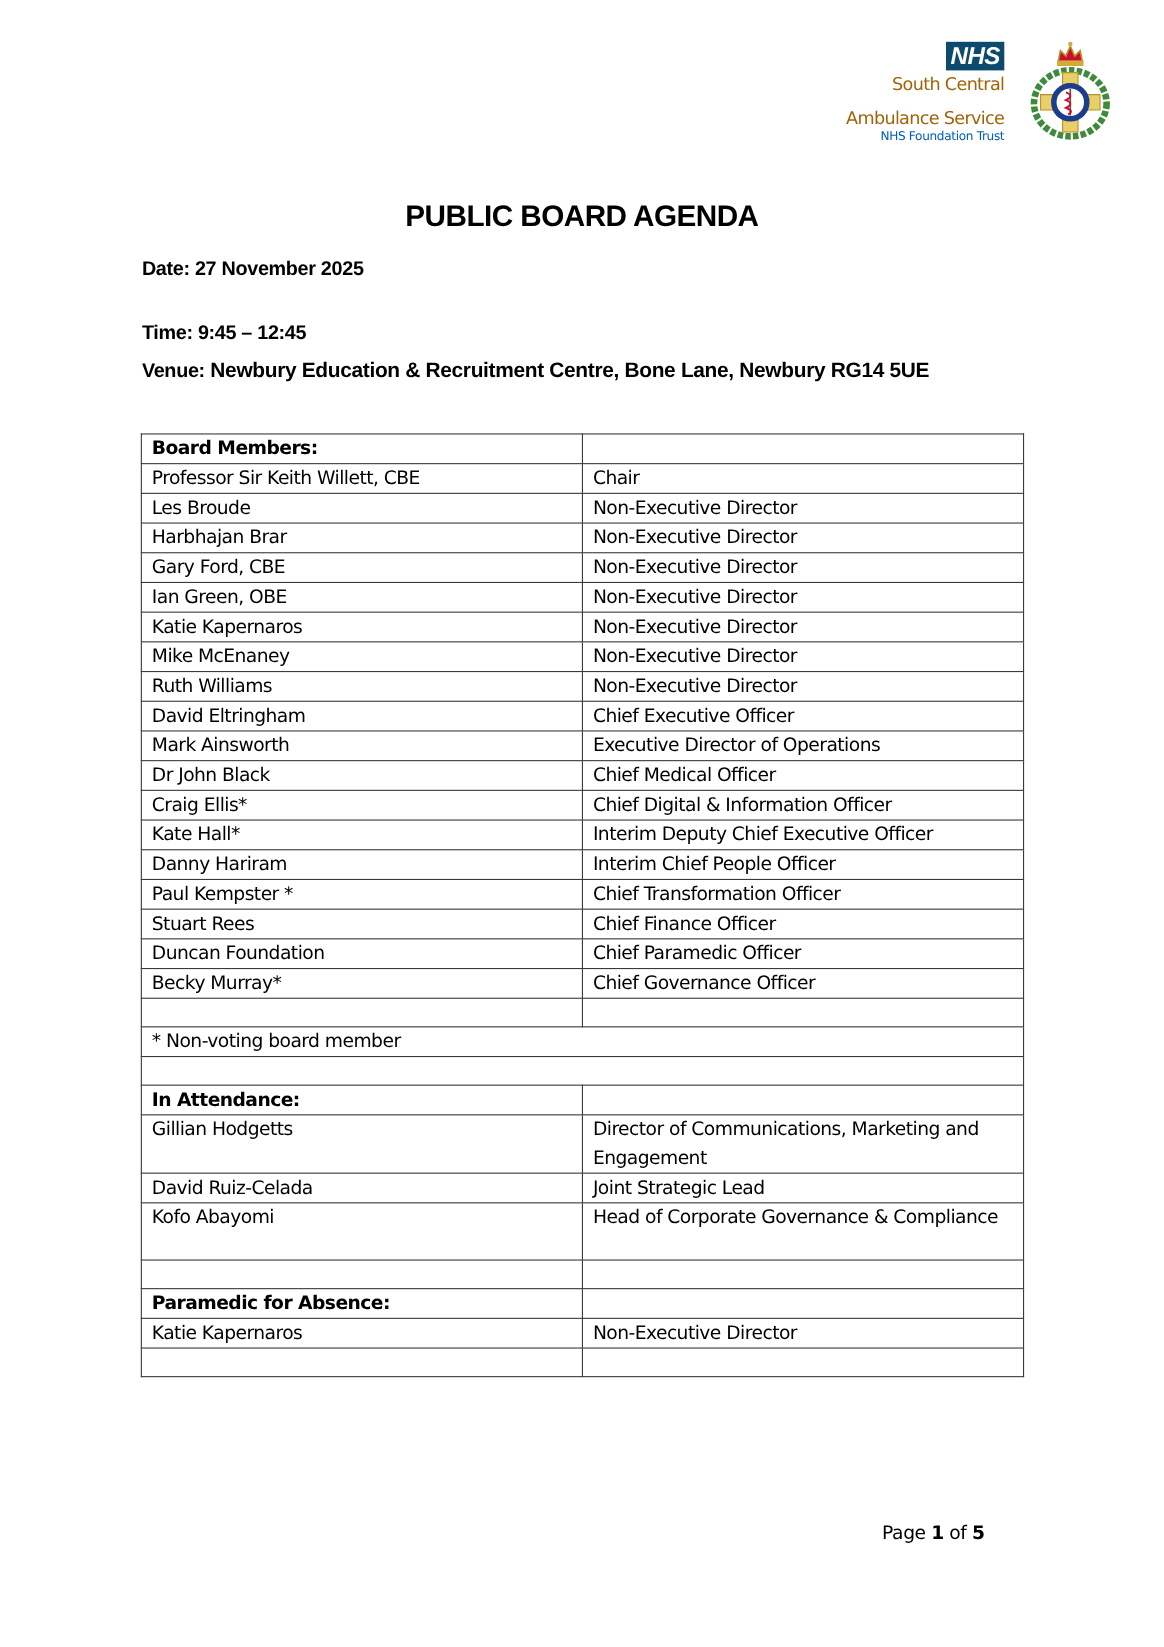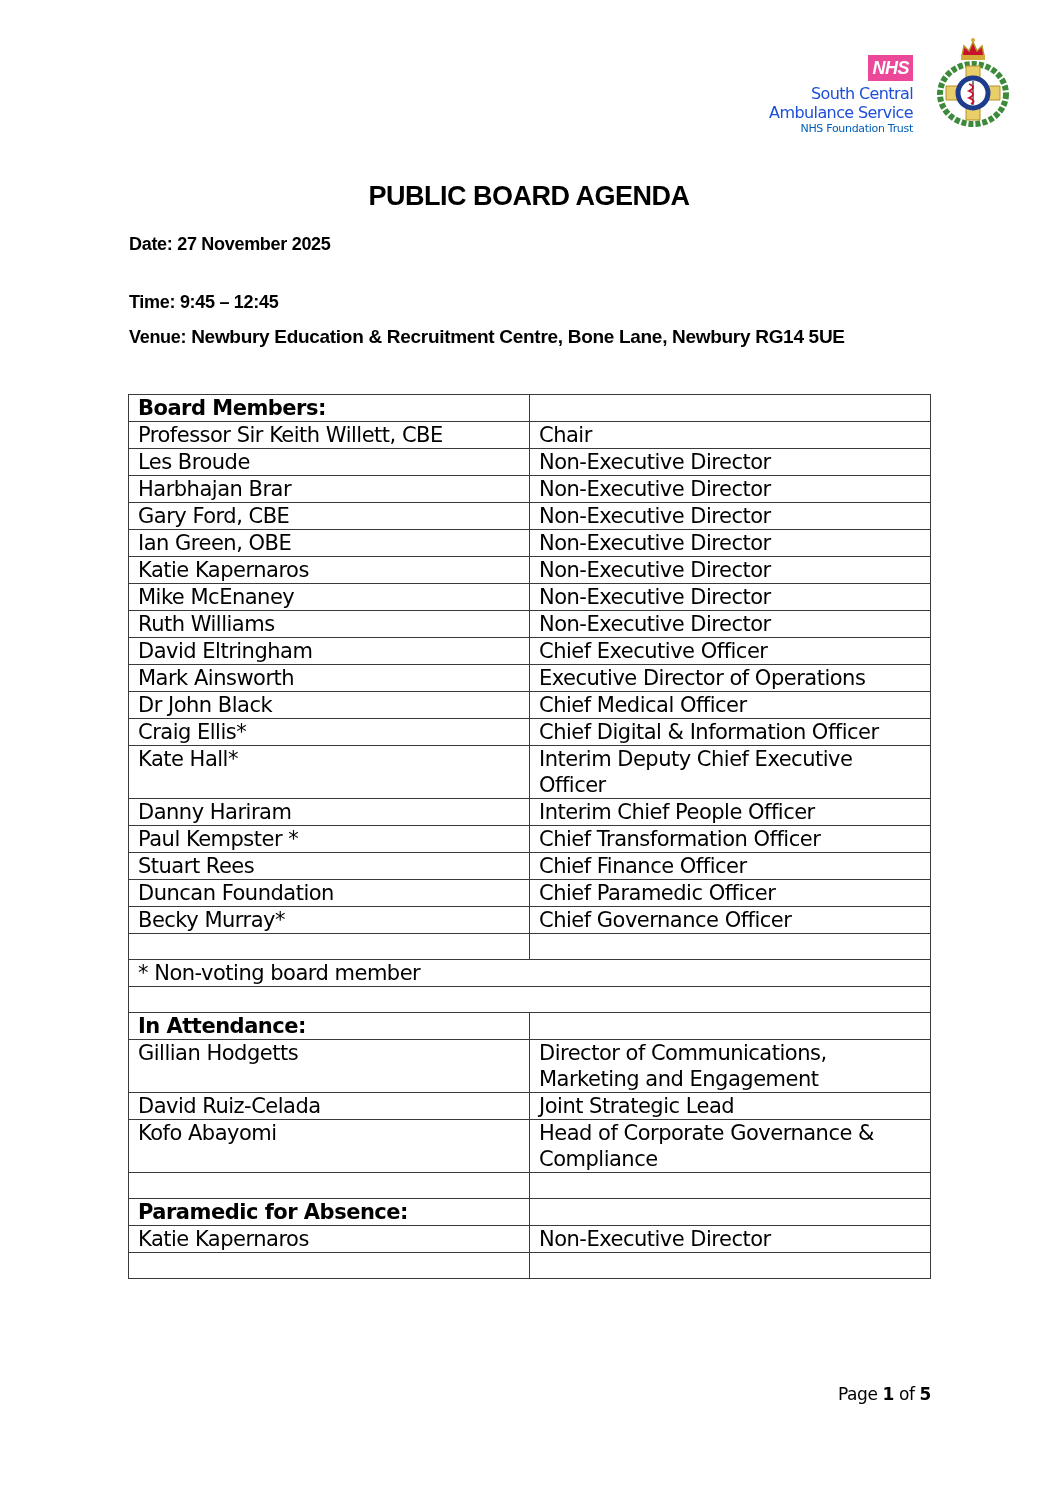--- a/index.html
+++ b/index.html
@@ -1,46 +1,46 @@
 <!DOCTYPE html>
 <html><head>
 <meta charset="utf-8">
 <style>
   html, body { margin: 0; padding: 0; background: #ffffff; }
   body { width: 1058px; height: 1497px; position: relative; overflow: hidden; font-family: "Liberation Sans", sans-serif; color: #000; }
 
   .logo-block { position: absolute; top: 38px; left: 748px; width: 165px; text-align: right; }
-  .nhs-badge { display: inline-block; background: #ec4899; color: #fff; font-family: "Liberation Sans", sans-serif; font-weight: bold; font-style: italic; font-size: 18px; line-height: 26px; padding: 0 4px; letter-spacing: -0.5px; margin-top: 17px; }
-  .org-name { font-family: "DejaVu Sans", sans-serif; font-size: 16px; line-height: 19px; color: #1d4ed8; margin-top: 3px; letter-spacing: -0.6px; }
+  .nhs-badge { display: inline-block; background: #0c4a6e; color: #fff; font-family: "Liberation Sans", sans-serif; font-weight: bold; font-style: italic; font-size: 22px; line-height: 26px; padding: 0 4px; letter-spacing: -0.5px; }
+  .org-name { font-family: "DejaVu Sans", sans-serif; font-size: 16px; line-height: 19px; color: #a16207; margin-top: 3px; letter-spacing: -0.6px; }
   .org-sub { font-family: "DejaVu Sans", sans-serif; font-size: 11px; line-height: 14px; color: #005eb8; letter-spacing: -0.3px; }
   .crest { position: absolute; top: 34px; left: 936px; width: 74px; height: 94px; }
 
   .title { position: absolute; top: 181px; left: 0; width: 1058px; text-align: center; font-weight: bold; font-size: 27px; letter-spacing: -0.5px; }
   .meta { position: absolute; left: 129px; font-weight: bold; font-size: 18px; letter-spacing: -0.3px; }
   .meta-date { top: 234px; text-align: center; }
   .meta-time { top: 292px; }
   .meta-venue { top: 322px; width: 800px; line-height: 30px; font-size: 19px; }
   .meta-venue .lbl { font-size: 18px; }
 
-  table.agenda { position: absolute; top: 394px; left: 128px; width: 803px; border-collapse: collapse; font-family: "DejaVu Sans", sans-serif; font-size: 21px; letter-spacing: -0.5px; }
+  table.agenda { position: absolute; top: 394px; left: 128px; width: 803px; border-collapse: collapse; font-family: "DejaVu Sans", sans-serif; font-size: 17px; letter-spacing: -0.5px; }
   table.agenda td { border: 1.5px solid #3a3a3a; padding: 0 9px; height: 24.9px; line-height: 26px; vertical-align: top; }
   table.agenda td.c1 { width: 382px; }
   table.agenda td.hdr { font-weight: bold; }
   table.agenda tr.tall td { height: 51px; }
 
-  .footer { position: absolute; top: 1384px; left: 800px; width: 131px; text-align: right; font-family: "DejaVu Sans", sans-serif; font-size: 17px; letter-spacing: -0.4px; }
+  .footer { position: absolute; top: 1384px; left: 764px; width: 131px; text-align: right; font-family: "DejaVu Sans", sans-serif; font-size: 17px; letter-spacing: -0.4px; }
   .footer b { font-weight: bold; }
 </style>
 </head>
 <body>
 
 <div class="logo-block">
   <div class="nhs-badge">NHS</div>
   <div class="org-name">South Central</div>
-  <div class="org-name" style="margin-top:0">Ambulance Service</div>
+  <div class="org-name" style="margin-top:12px">Ambulance Service</div>
   <div class="org-sub">NHS Foundation Trust</div>
 </div>
 
 <svg class="crest" viewBox="0 0 74 94">
 
   <path d="M26 22 L28 12 L33 17 L37 8 L41 17 L46 12 L48 22 Z" fill="#c8102e" stroke="#b8902a" stroke-width="1.5"></path>
   <rect x="25" y="21" width="24" height="5" fill="#d4a93a"></rect>
   <circle cx="37" cy="6" r="2" fill="#d4a93a"></circle>
 
   <ellipse cx="37" cy="60" rx="33" ry="30" fill="none" stroke="#3c8a3a" stroke-width="6" stroke-dasharray="5 2"></ellipse>

